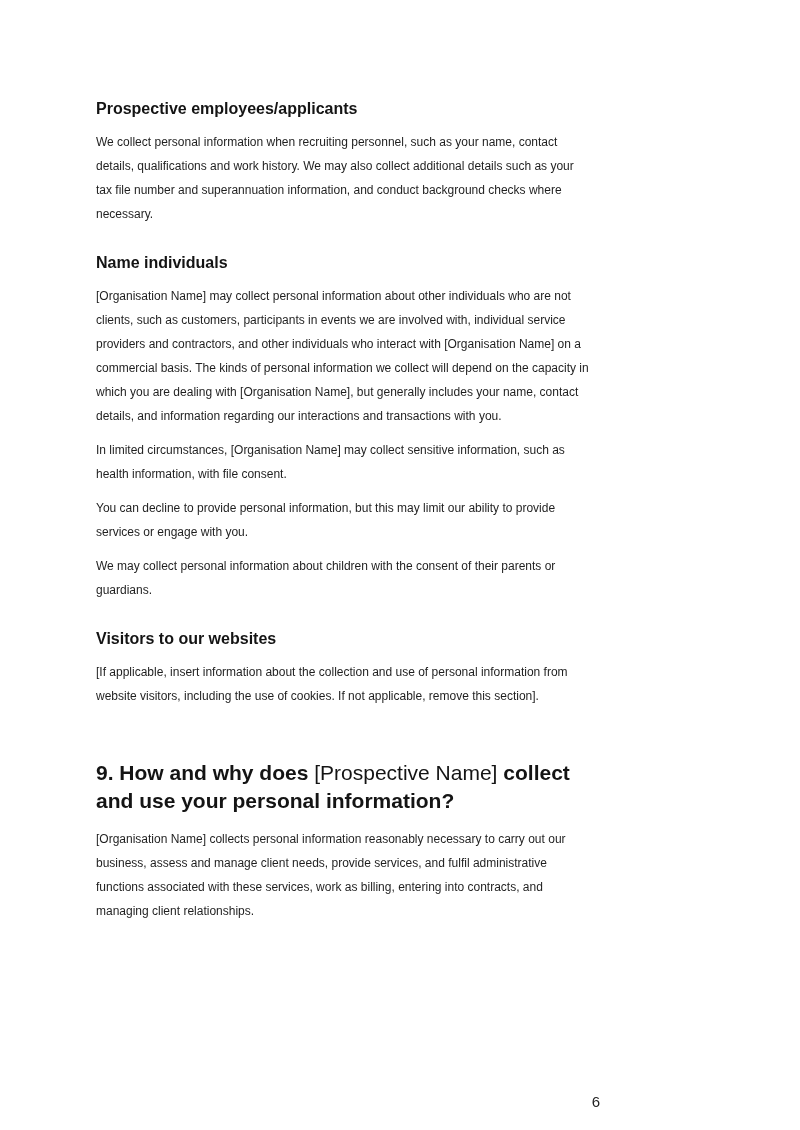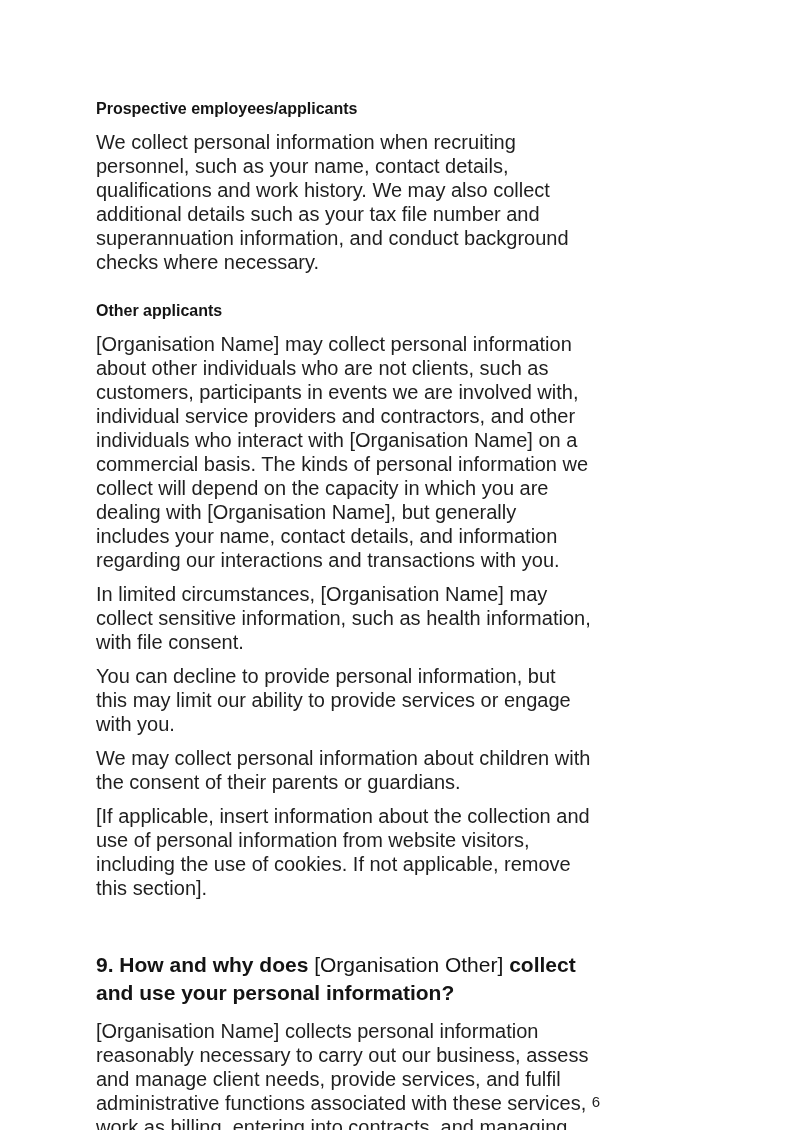--- a/index.html
+++ b/index.html
@@ -24,21 +24,21 @@
     font-size: 16px;
     line-height: 20px;
     font-weight: 700;
     color: #141414;
     margin: 0 0 11px 0;
   }
   .subheading.spaced {
     margin-top: 27px;
   }
   .para {
-    font-size: 20px;
+    font-size: 12px;
     line-height: 24px;
     font-weight: 400;
     color: #1f1f1f;
     margin: 0 0 10px 0;
   }
   .h2 {
     font-size: 21px;
     line-height: 28px;
     font-weight: 700;
     color: #141414;
@@ -58,27 +58,28 @@
 </style>
 </head>
 <body>
 
 <div class="page">
   <div class="content">
 
     <div class="subheading">Prospective employees/applicants</div>
     <p class="para">We collect personal information when recruiting personnel, such as your name, contact details, qualifications and work history. We may also collect additional details such as your tax file number and superannuation information, and conduct background checks where necessary.</p>
 
-    <div class="subheading spaced">Other applicants</div>
+    <div class="subheading spaced">Name individuals</div>
     <p class="para">[Organisation Name] may collect personal information about other individuals who are not clients, such as customers, participants in events we are involved with, individual service providers and contractors, and other individuals who interact with [Organisation Name] on a commercial basis. The kinds of personal information we collect will depend on the capacity in which you are dealing with [Organisation Name], but generally includes your name, contact details, and information regarding our interactions and transactions with you.</p>
     <p class="para">In limited circumstances, [Organisation Name] may collect sensitive information, such as health information, with file consent.</p>
     <p class="para">You can decline to provide personal information, but this may limit our ability to provide services or engage with you.</p>
     <p class="para">We may collect personal information about children with the consent of their parents or guardians.</p>
 
+    <div class="subheading spaced">Visitors to our websites</div>
     <p class="para">[If applicable, insert information about the collection and use of personal information from website visitors, including the use of cookies. If not applicable, remove this section].</p>
 
-    <div class="h2"><span>9. How and why does </span><span class="regular">[Organisation Other]</span><span> collect and use your personal information?</span></div>
+    <div class="h2"><span>9. How and why does </span><span class="regular">[Prospective Name]</span><span> collect and use your personal information?</span></div>
     <p class="para">[Organisation Name] collects personal information reasonably necessary to carry out our business, assess and manage client needs, provide services, and fulfil administrative functions associated with these services, work as billing, entering into contracts, and managing client relationships.</p>
 
   </div>
 
   <div class="page-footer">6</div>
 </div>
 
 </body></html>

